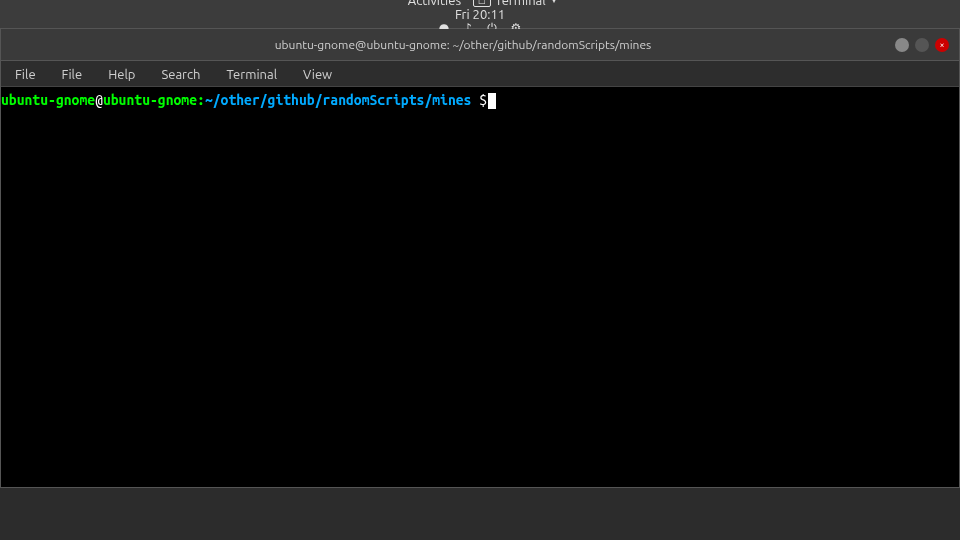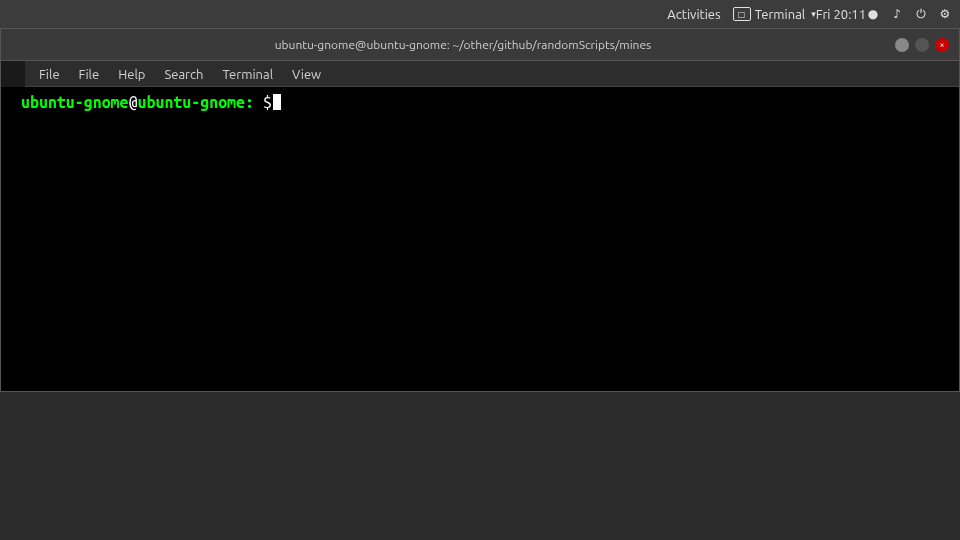--- a/index.html
+++ b/index.html
@@ -11,24 +11,25 @@
       font-family: 'Ubuntu', 'DejaVu Sans', sans-serif;
       overflow: hidden;
     }
 
     
     .system-bar {
       height: 28px;
       background: #3c3c3c;
       display: flex;
       align-items: center;
-      justify-content: flex-end;
+      justify-content: center;
       padding: 0 8px;
       color: #e0e0e0;
       font-size: 13px;
+      flex-direction: column;
     }
 
     .system-bar-left {
       display: flex;
       align-items: center;
       gap: 8px;
     }
 
     .activities-btn {
       color: #e0e0e0;
@@ -75,21 +76,21 @@
       display: flex;
       align-items: center;
       justify-content: center;
       font-size: 12px;
       color: #e0e0e0;
     }
 
     
     .terminal-window {
       width: 960px;
-      height: 364px;
+      height: 460px;
       background: #1a1a1a;
       border: 1px solid #555;
       display: flex;
       flex-direction: column;
     }
 
     
     .title-bar {
       height: 32px;
       background: #3a3a3a;
@@ -137,40 +138,39 @@
       background: #555;
     }
 
     
     .menu-bar {
       height: 26px;
       background: #2d2d2d;
       display: flex;
       align-items: center;
       padding: 0 6px;
-      gap: 3px;
+      gap: 10px;
       border-bottom: 1px solid #444;
-      margin-left: 24px;
     }
 
     .menu-item {
       color: #d0d0d0;
       font-size: 13px;
       padding: 2px 8px;
       cursor: pointer;
       border-radius: 3px;
     }
 
     
     .terminal-content {
       flex: 1;
       background: #000000;
-      padding: 4px 20px;
+      padding: 4px 0;
       font-family: 'Ubuntu Mono', 'DejaVu Sans Mono', 'Courier New', monospace;
-      font-size: 16px;
+      font-size: 14px;
       color: #ffffff;
       overflow: hidden;
       position: relative;
     }
 
     .prompt-line {
       display: flex;
       align-items: center;
       line-height: 1.4;
     }
@@ -262,19 +262,20 @@
     <span class="menu-item">Terminal</span>
     <span class="menu-item">View</span>
   </div>
 
   <div class="terminal-content">
     <div class="prompt-line">
       <span class="prompt-user">ubuntu-gnome</span>
       <span class="prompt-at">@</span>
       <span class="prompt-host">ubuntu-gnome</span>
       <span class="prompt-separator">:</span>
+      <span class="prompt-path">~/other/github/randomScripts/mines</span>
       <span class="prompt-dollar">&nbsp;</span>
       <span class="prompt-dollar">$</span>
       <span class="cursor"></span>
     </div>
   </div>
 
 </div>
 
 </body></html>

